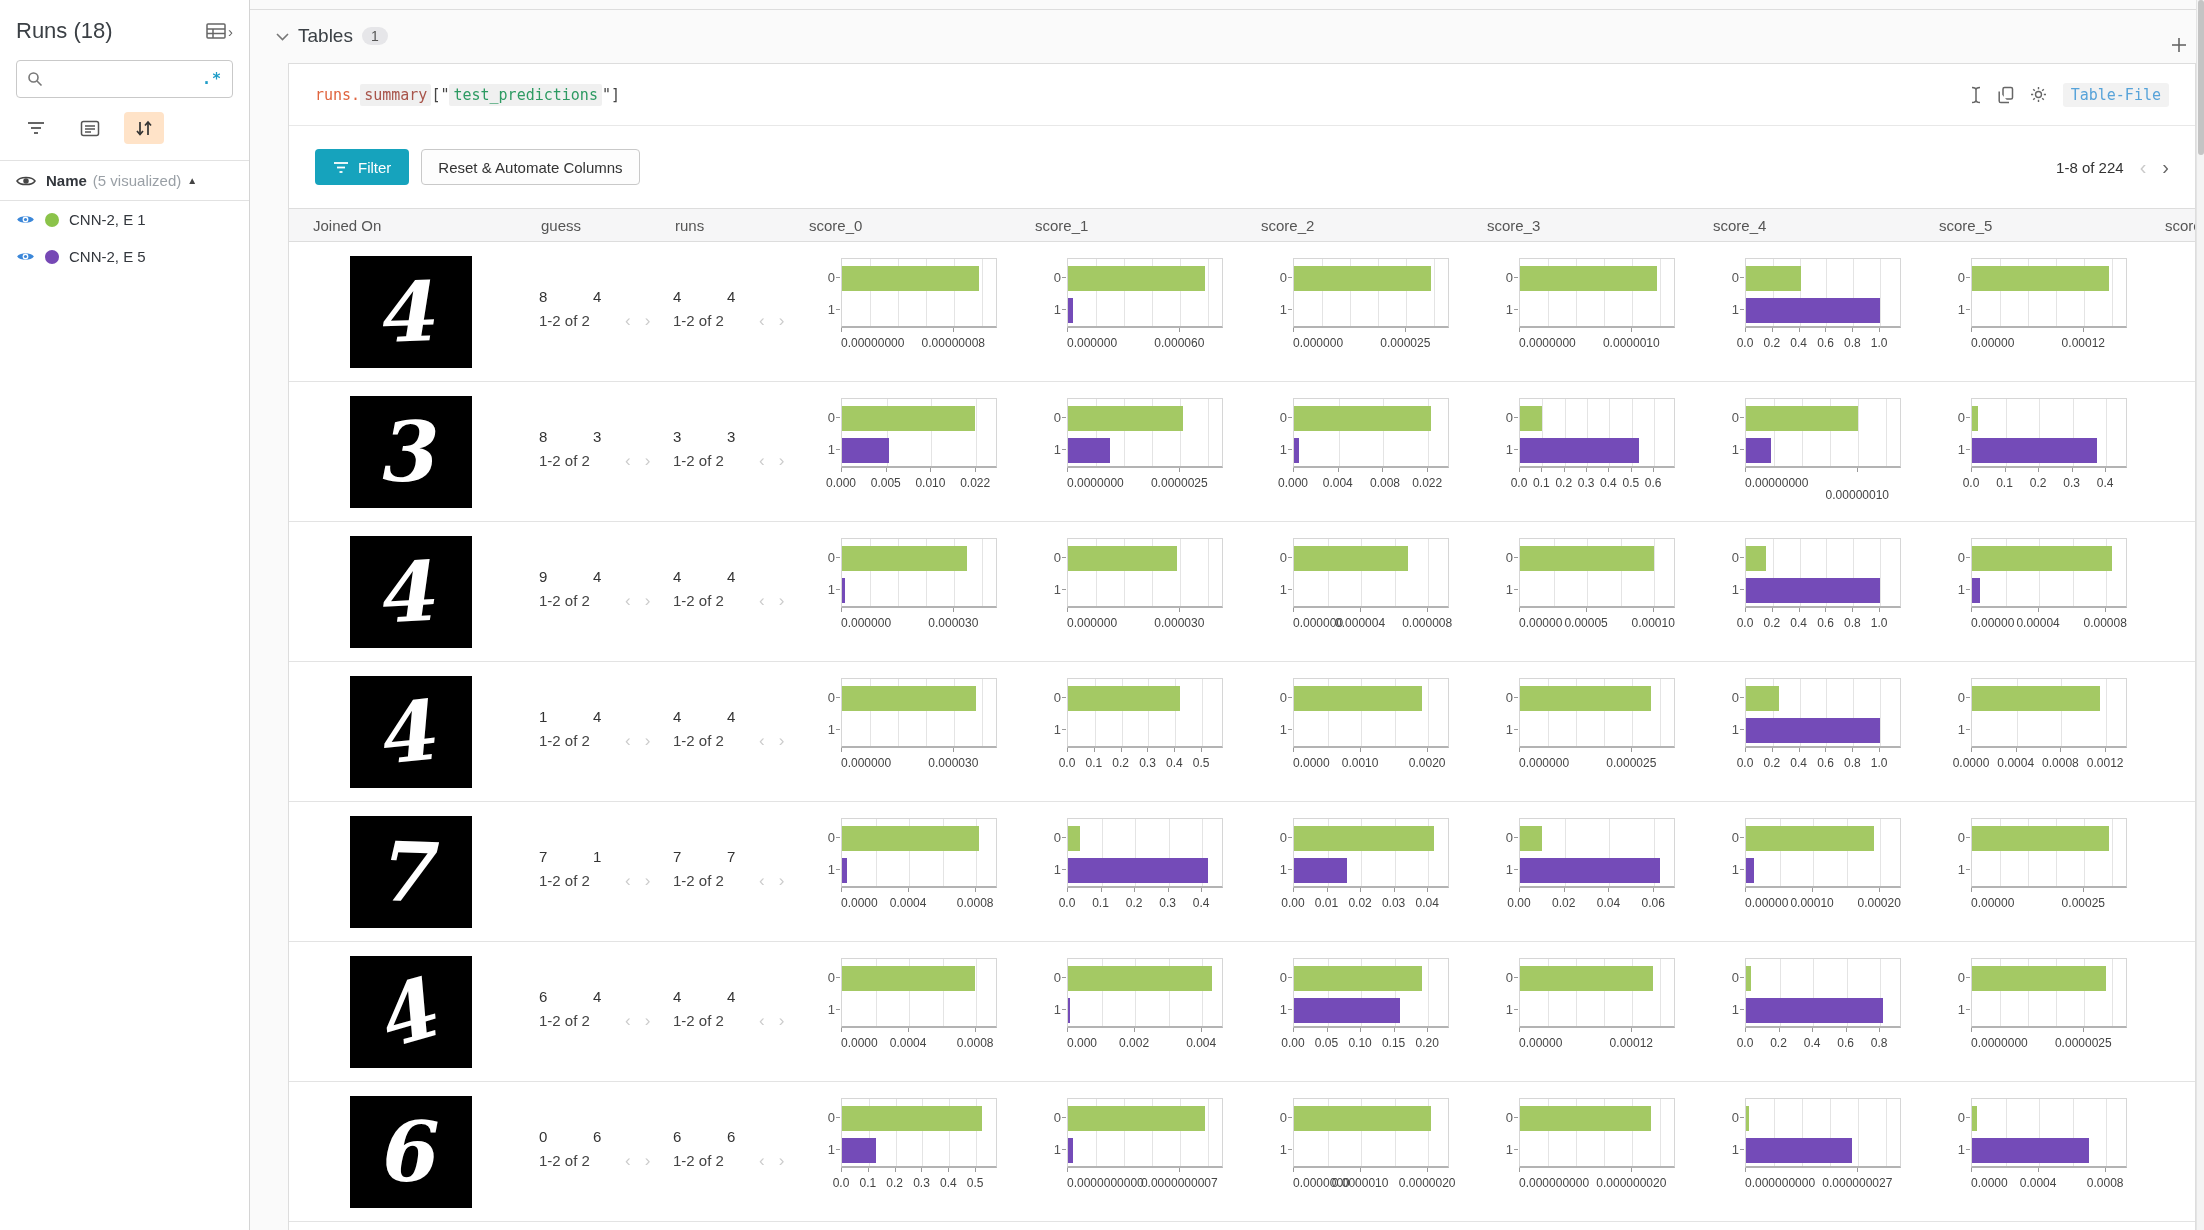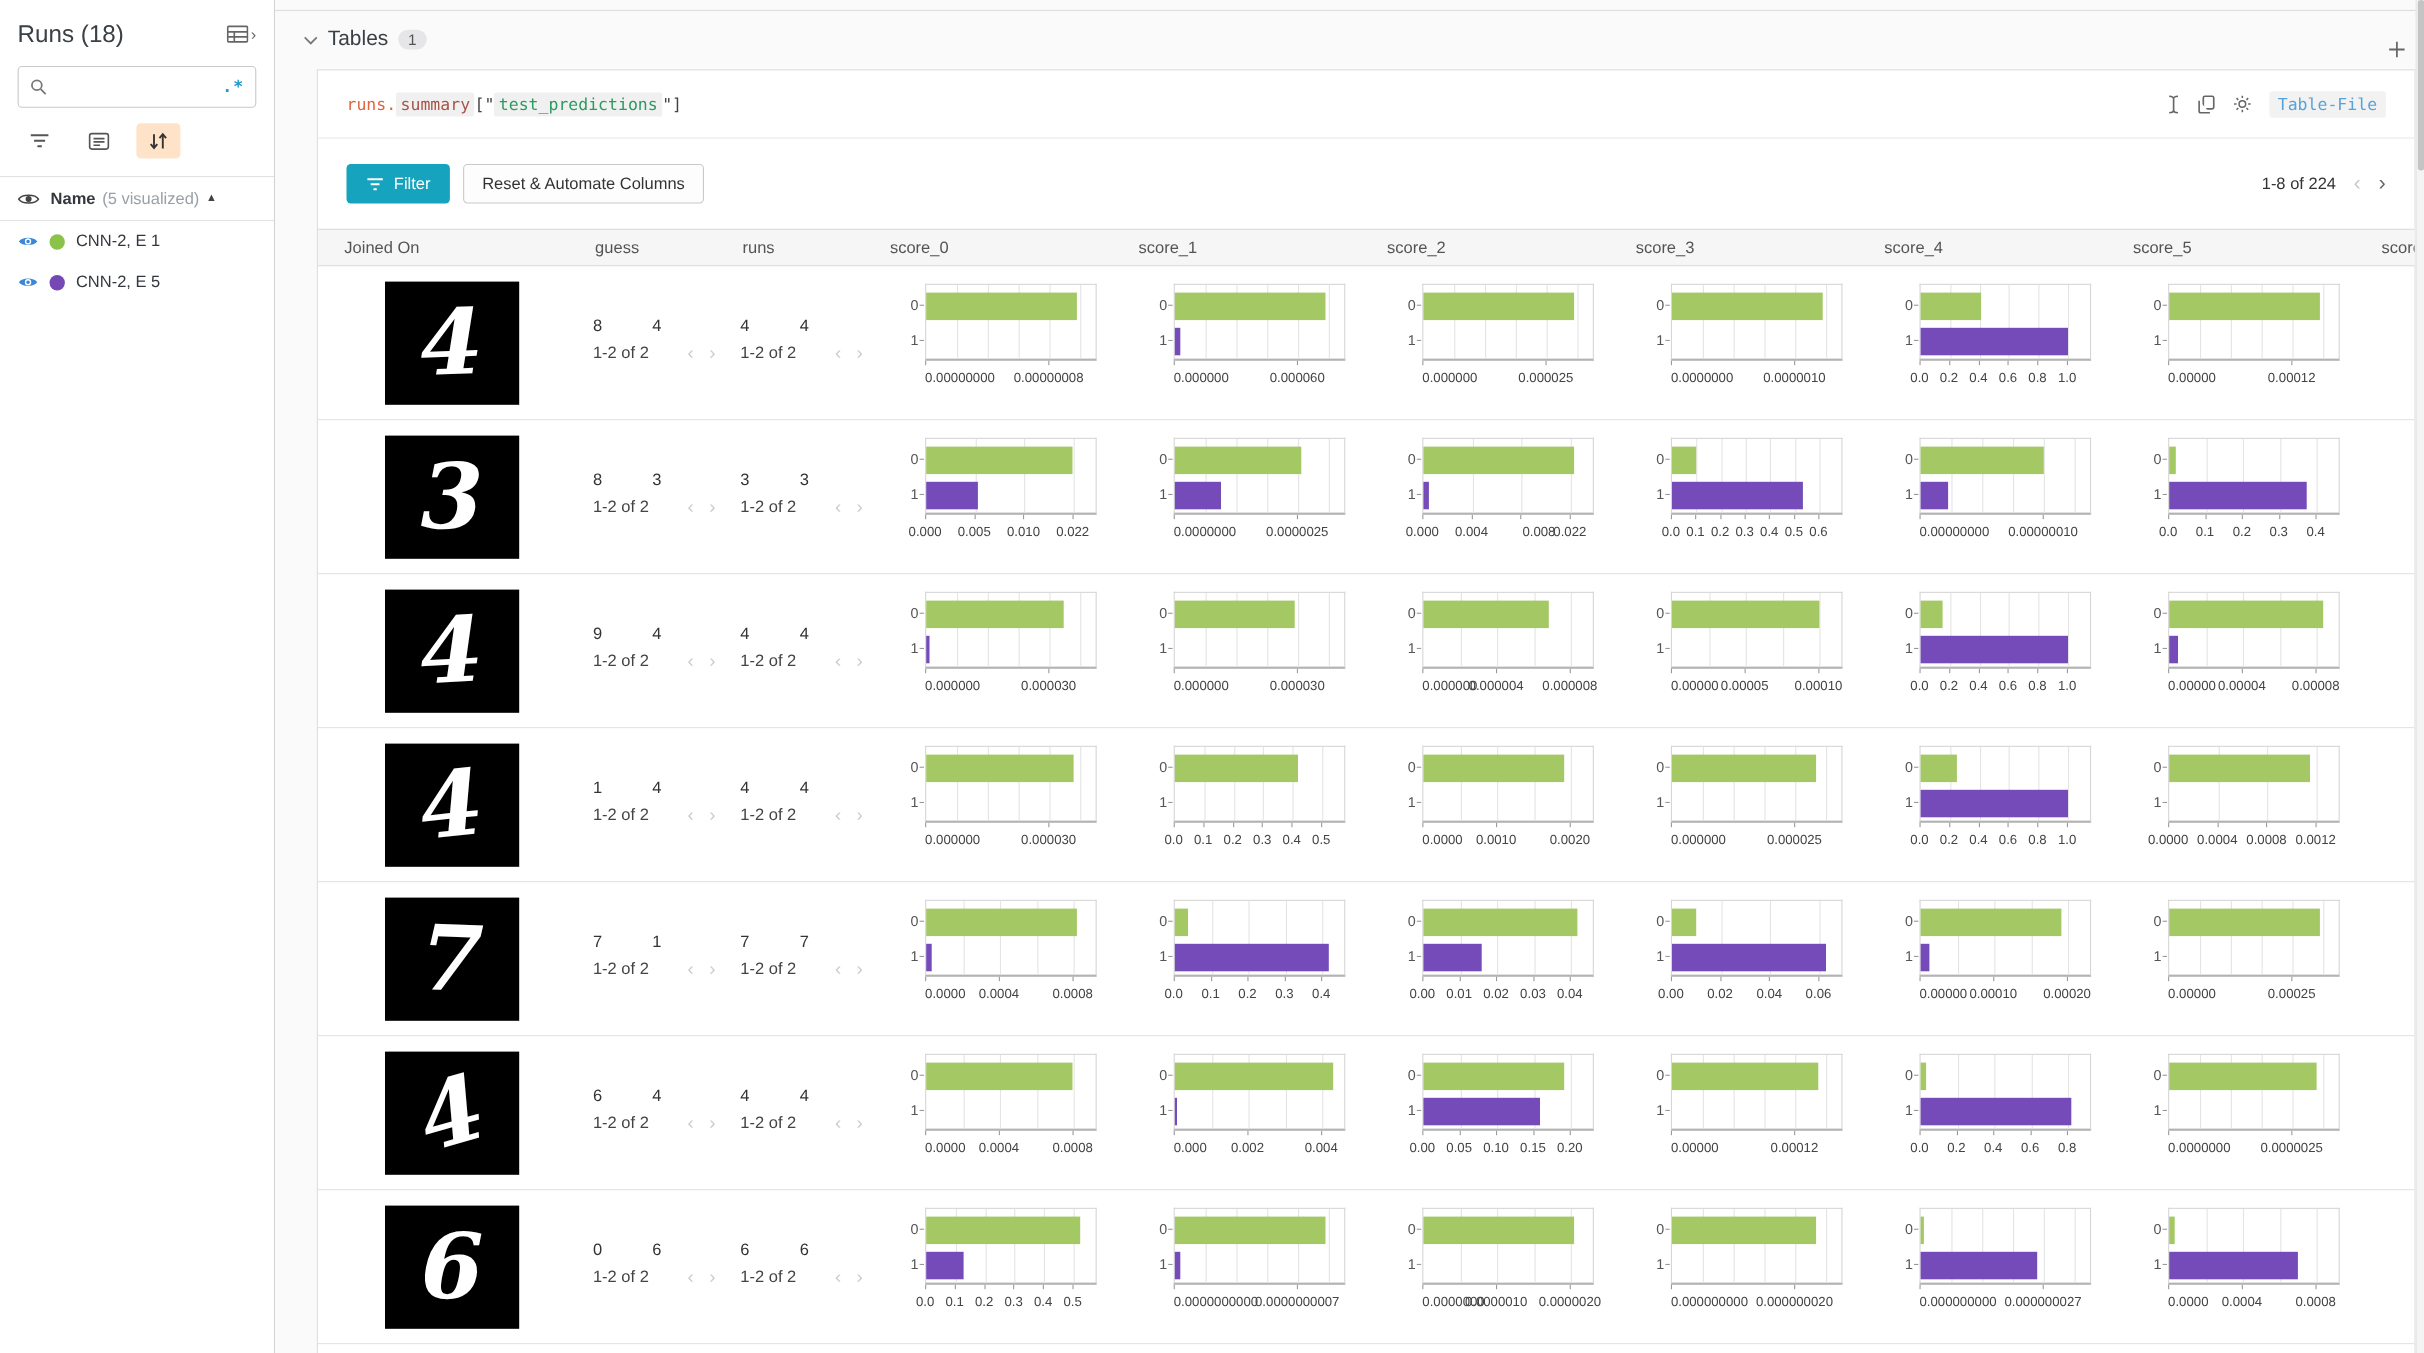--- a/index.html
+++ b/index.html
@@ -516,21 +516,21 @@
                   <div class="grid" style="left: 89.44px;"></div>
                   <div class="grid" style="left: 134.16px;"></div>
                   <div class="bar g" style="width: 137.28px; background: rgb(164, 201, 100);"></div>
                   <div class="bar p" style="width: 4.68px; background: rgb(116, 75, 184);"></div>
                 </div>
                 <div class="xtick" style="left: 20px;"></div>
                 <div class="xlab" style="left: 20px; transform: translateX(-50%);">0.000</div>
                 <div class="xtick" style="left: 64.72px;"></div>
                 <div class="xlab" style="left: 64.72px; transform: translateX(-50%);">0.004</div>
                 <div class="xtick" style="left: 109.44px;"></div>
-                <div class="xlab" style="left: 126px; transform: translateX(-50%);">0.008</div>
+                <div class="xlab" style="left: 112px; transform: translateX(-50%);">0.008</div>
                 <div class="xtick" style="left: 154.16px;"></div>
                 <div class="xlab" style="left: 154.16px; transform: translateX(-50%);">0.022</div>
               </div>
             </div>
             <div class="score-cell">
               <div class="chart">
                 <div class="ylab" style="top: 12px;">0</div>
                 <div class="ylab" style="top: 44px;">1</div>
                 <div class="ydash" style="top: 19px;"></div>
                 <div class="ydash" style="top: 51px;"></div>
@@ -571,21 +571,21 @@
                   <div class="grid" style="left: 56.16px;"></div>
                   <div class="grid" style="left: 84.24px;"></div>
                   <div class="grid" style="left: 112.32px;"></div>
                   <div class="grid" style="left: 140.4px;"></div>
                   <div class="bar g" style="width: 112.32px; background: rgb(164, 201, 100);"></div>
                   <div class="bar p" style="width: 24.96px; background: rgb(116, 75, 184);"></div>
                 </div>
                 <div class="xtick" style="left: 20px;"></div>
                 <div class="xlab" style="left: 20px;">0.00000000</div>
                 <div class="xtick" style="left: 132.32px;"></div>
-                <div class="xlab" style="left: 132.32px; transform: translateX(-50%);">0.00000010</div>
+                <div class="xlab" style="left: 132.32px; transform: translateX(-50%); margin-top: 12px;">0.00000010</div>
               </div>
             </div>
             <div class="score-cell">
               <div class="chart">
                 <div class="ylab" style="top: 12px;">0</div>
                 <div class="ylab" style="top: 44px;">1</div>
                 <div class="ydash" style="top: 19px;"></div>
                 <div class="ydash" style="top: 51px;"></div>
                 <div class="plot">
                   <div class="grid" style="left: 33.54px;"></div>

